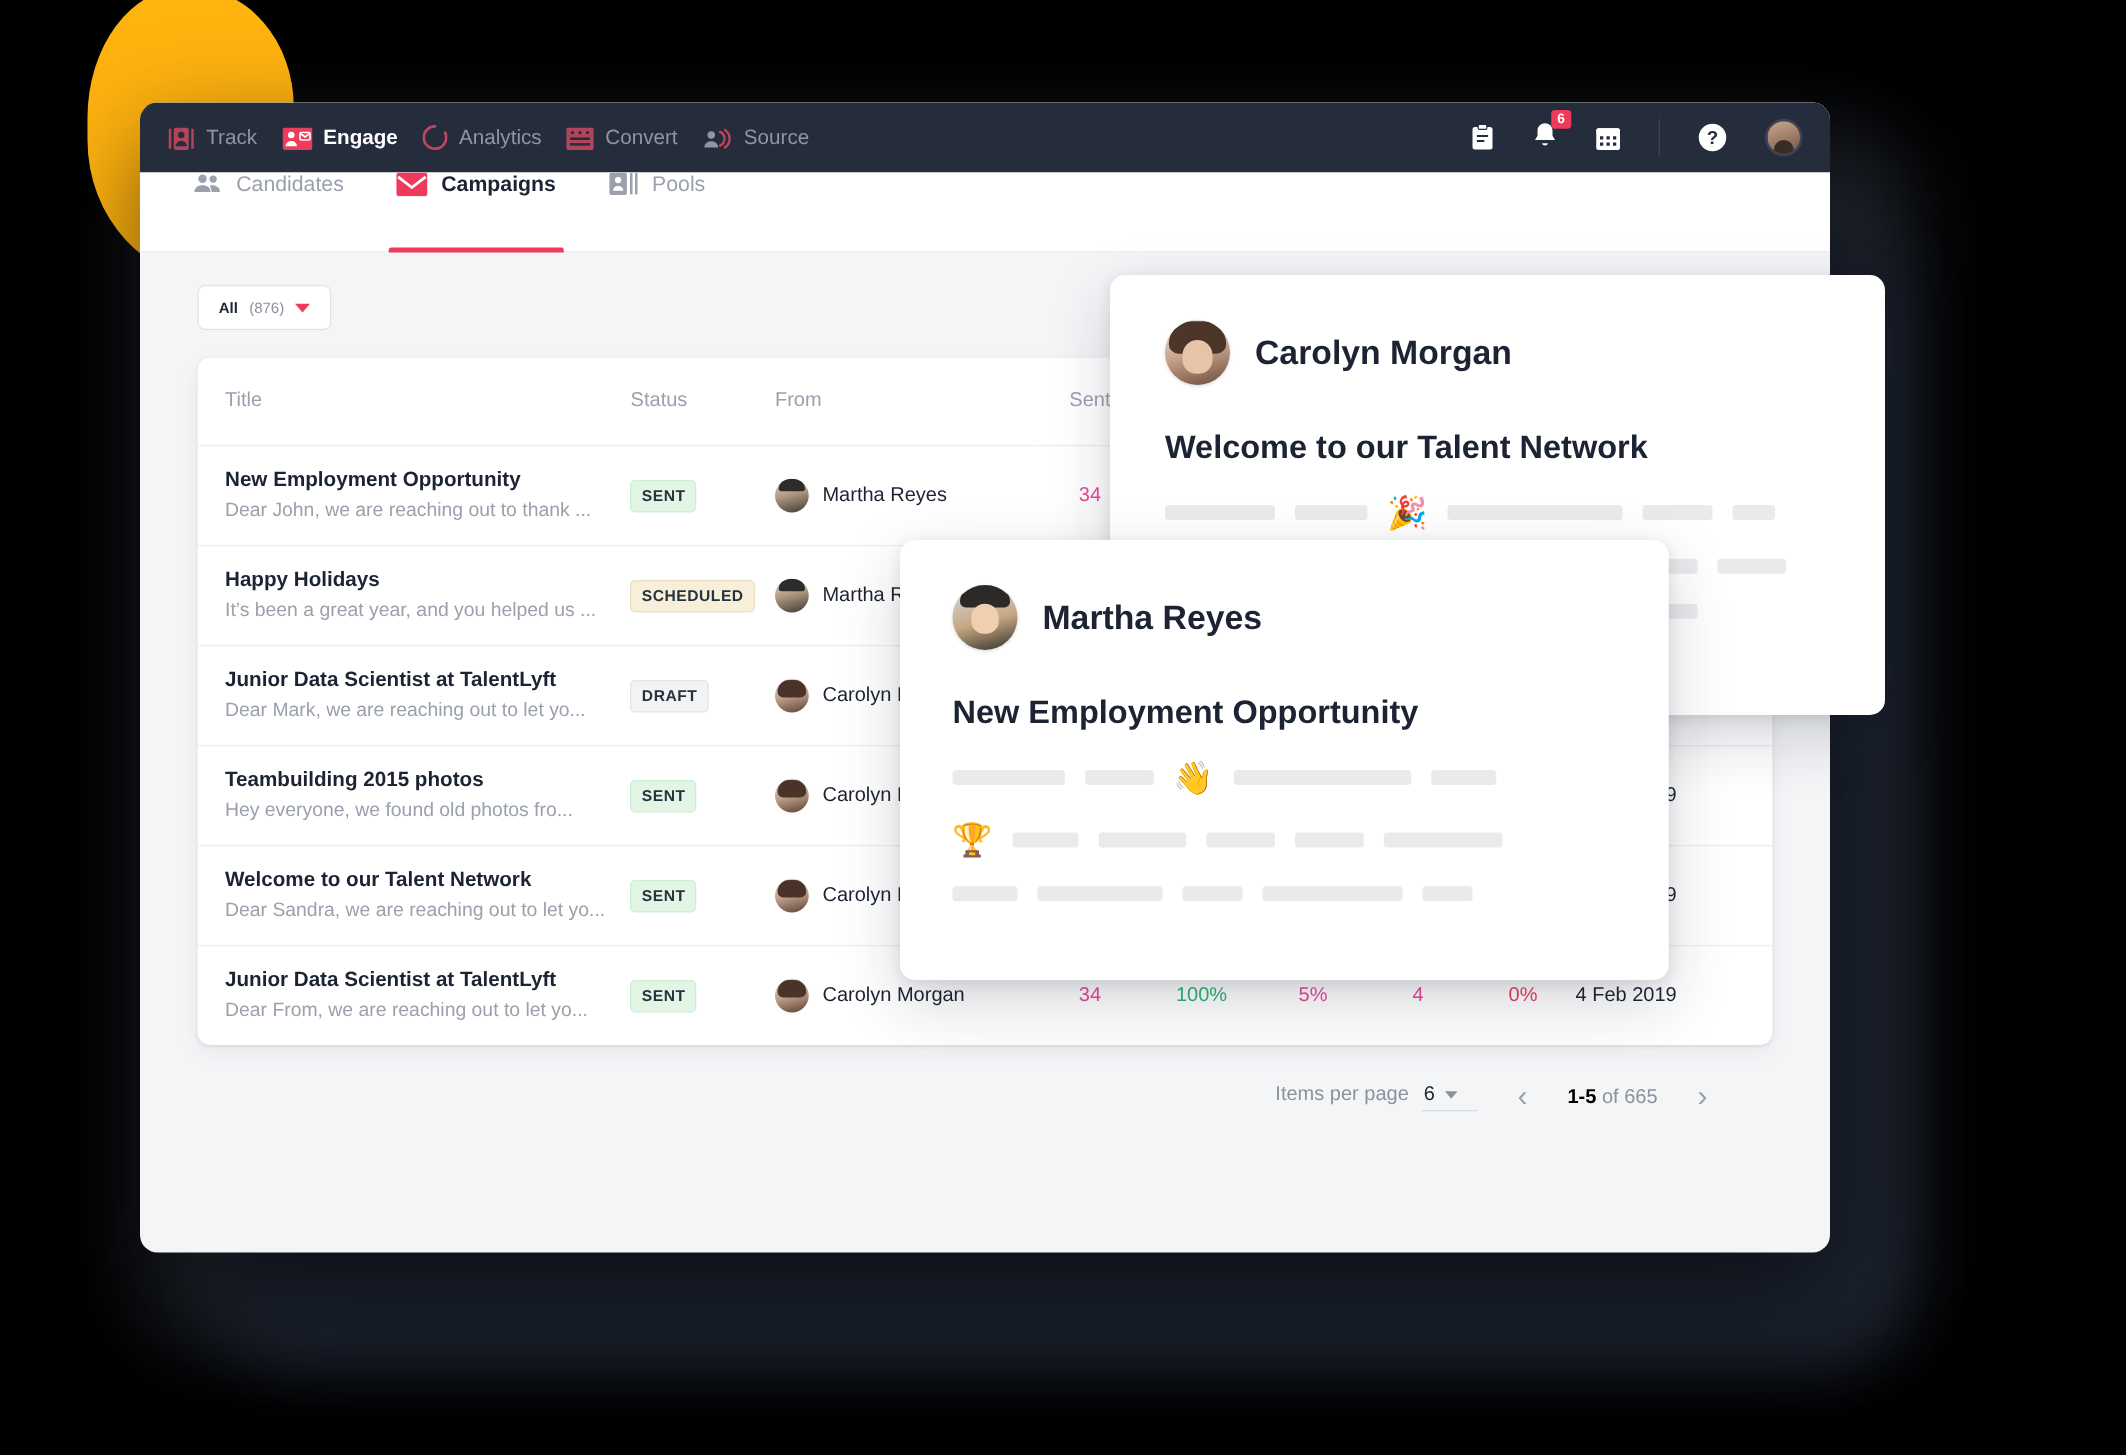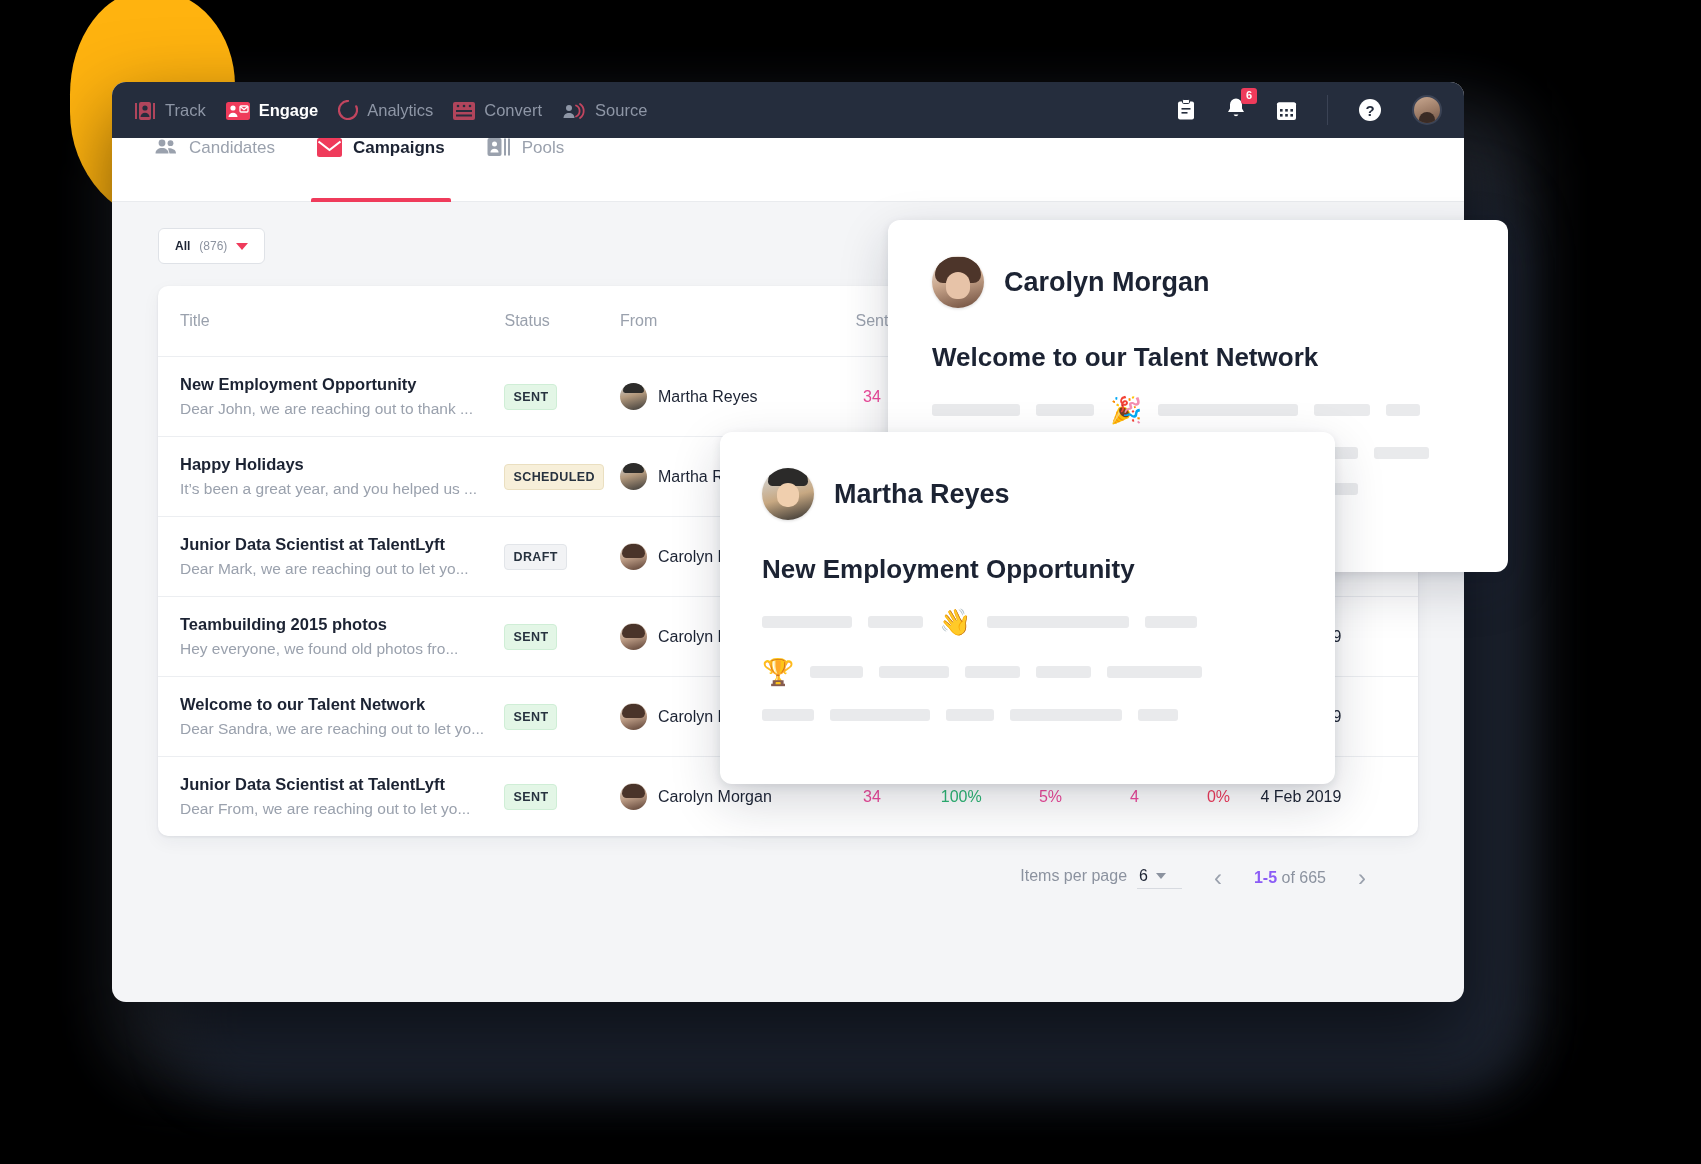--- a/index.html
+++ b/index.html
@@ -172,21 +172,21 @@
     gap:26px; padding: 30px 46px 0 46px; font-size:16px; color:#8b929f;
   }
   .ipp { display:flex; align-items:flex-start; gap:10px; }
   .ipp-val {
     display:flex; align-items:center; gap:8px;
     color:#1c2333; border-bottom:1px solid #d7dae0; padding:0 16px 3px 2px; cursor:pointer;
   }
   .caret-sm { width:0;height:0;border-left:5px solid transparent;border-right:5px solid transparent;border-top:6px solid #8b929f; }
   .pg-arrow { font-size:24px; color:#9aa1ad; cursor:pointer; line-height:1; padding:0 6px; }
   .pg-range { color:#8b929f; }
-  .pg-range b { color:#8b5cf6; }
+  .pg-range b { color:#000000; }
 
   
   .fcard {
     position:absolute; background:#fff; border-radius:12px;
     box-shadow: 0 18px 50px rgba(20,30,50,.18), 0 3px 10px rgba(20,30,50,.10);
     z-index: 20;
   }
   #card-carolyn { left: 888px; top: 220px; width: 620px; height: 352px; padding: 36px 44px; }
   #card-martha  { left: 720px; top: 432px; width: 615px; height: 352px; padding: 36px 42px; z-index:21; }
   .fc-head { display:flex; align-items:center; gap:20px; }

